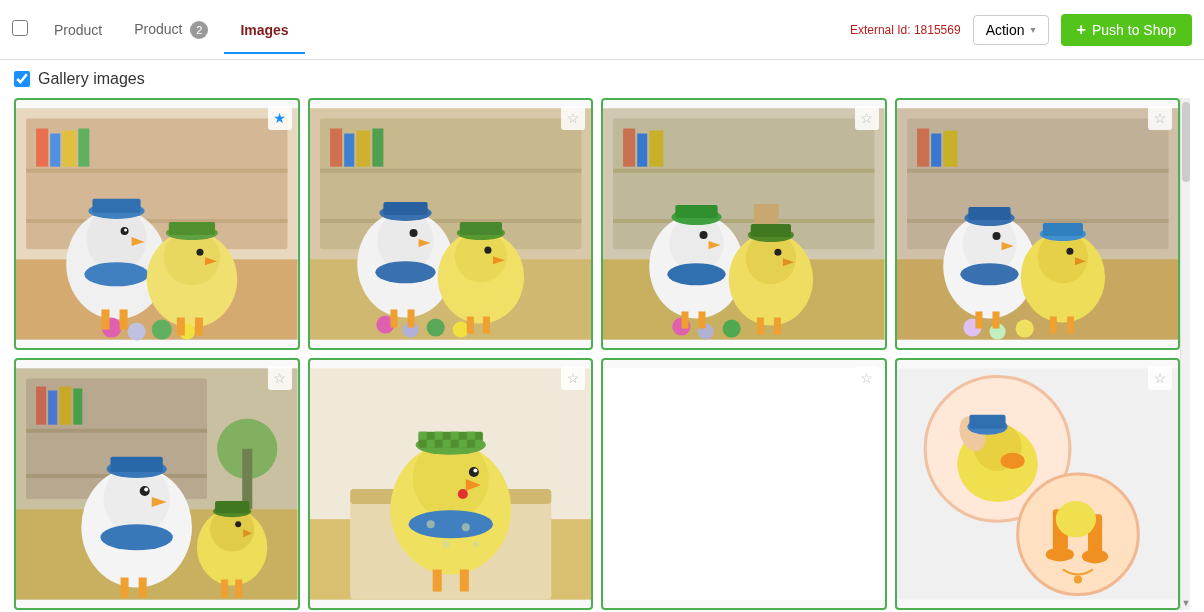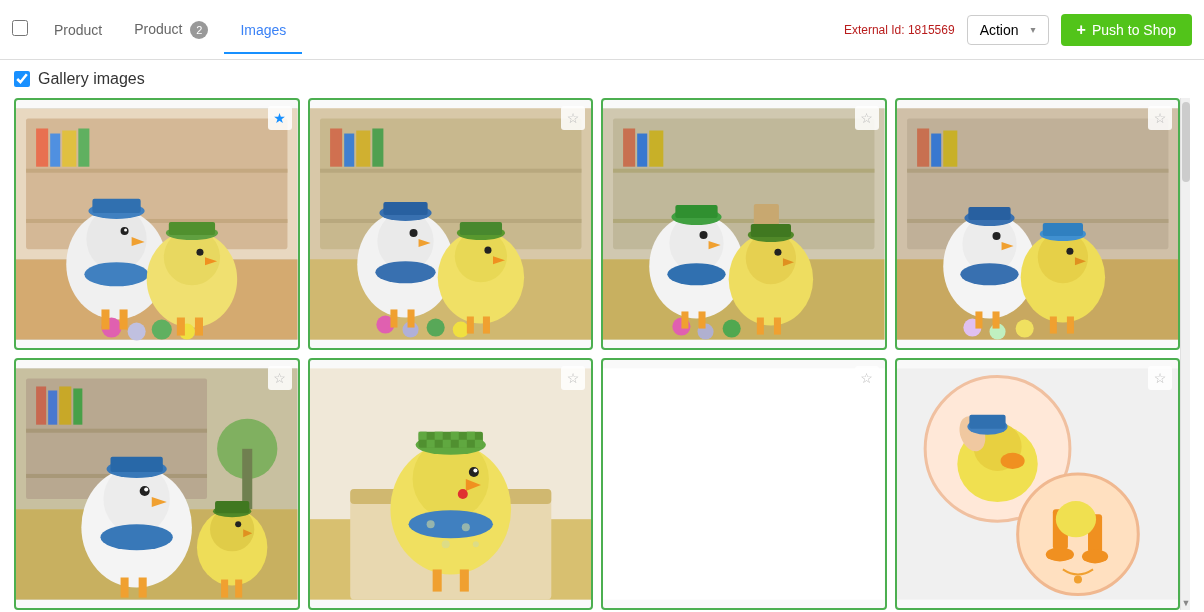--- a/index.html
+++ b/index.html
@@ -23,23 +23,23 @@
     .tab {
       padding: 14px 16px;
       cursor: pointer;
       font-size: 14px;
       color: #666;
       border-bottom: 2px solid transparent;
       position: relative;
       top: 1px;
     }
     .tab.active {
-      color: #3b82f6;
+      color: #7f1d1d;
       border-bottom: 2px solid #1890ff;
-      font-weight: 400;
+      font-weight: 700;
     }
     .tab .badge {
       display: inline-flex;
       align-items: center;
       justify-content: center;
       background: #999;
       color: #fff;
       border-radius: 50%;
       width: 18px;
       height: 18px;
@@ -58,21 +58,21 @@
     }
     .action-btn {
       display: flex;
       align-items: center;
       border: 1px solid #ccc;
       border-radius: 4px;
       padding: 6px 12px;
       cursor: pointer;
       background: #fff;
       font-size: 14px;
-      gap: 12px;
+      gap: 6px;
     }
     .action-btn .chevron {
       font-size: 10px;
       color: #888;
     }
     .push-btn {
       display: flex;
       align-items: center;
       background: #52c41a;
       color: #fff;

